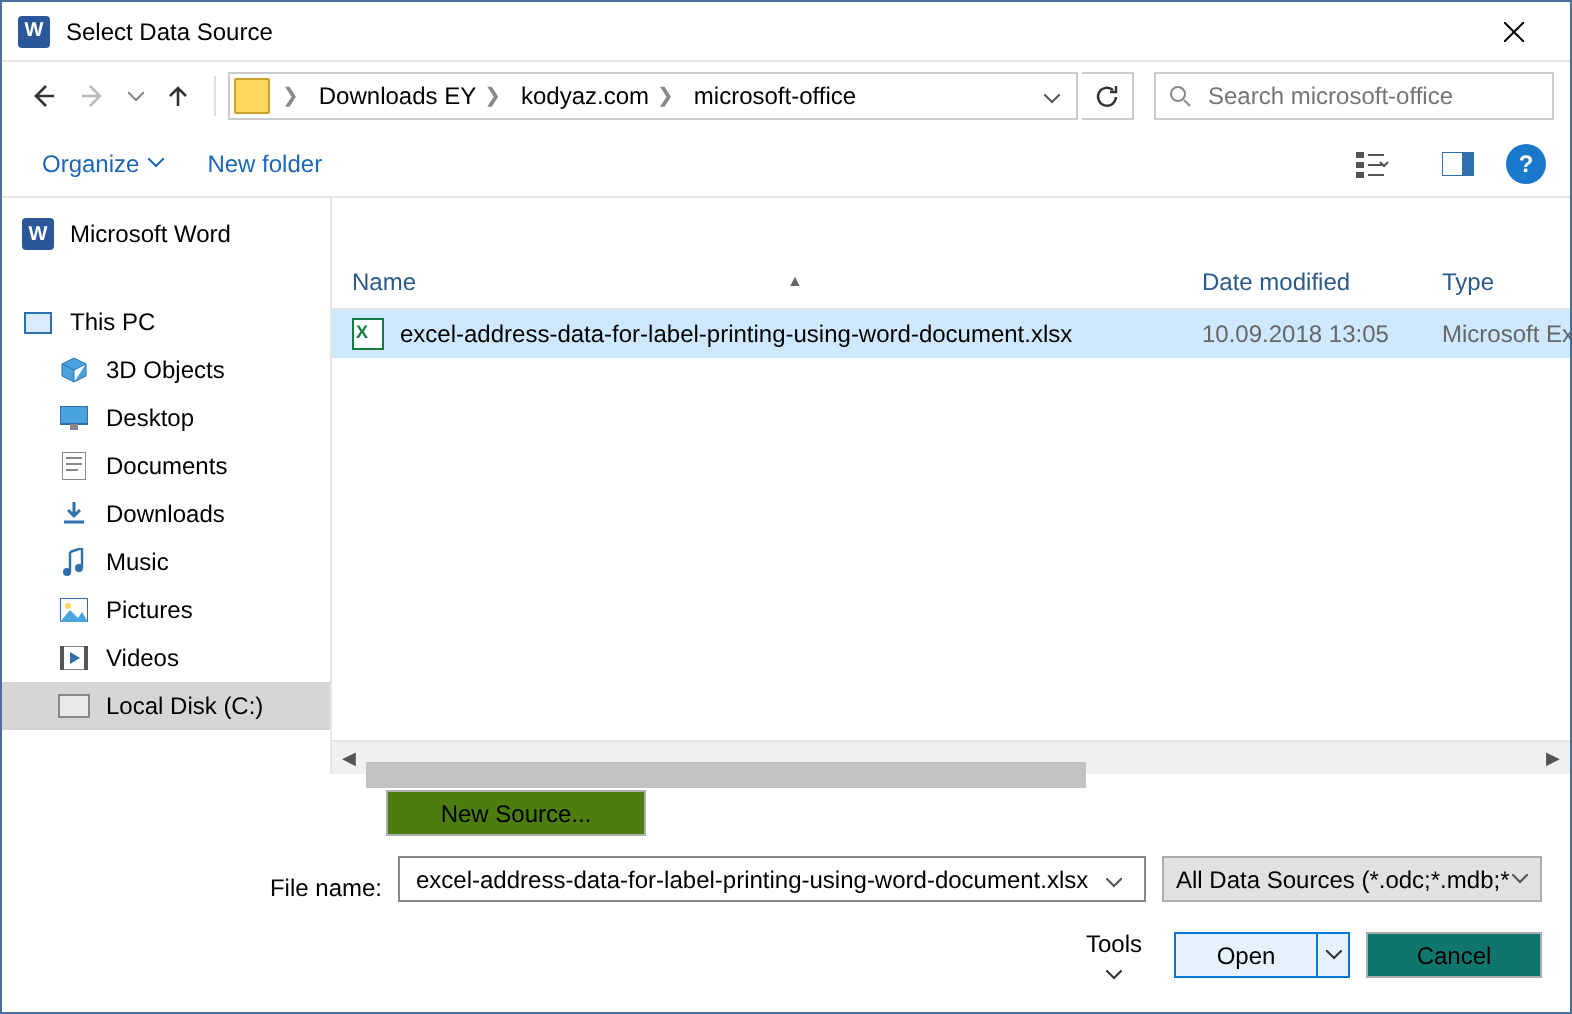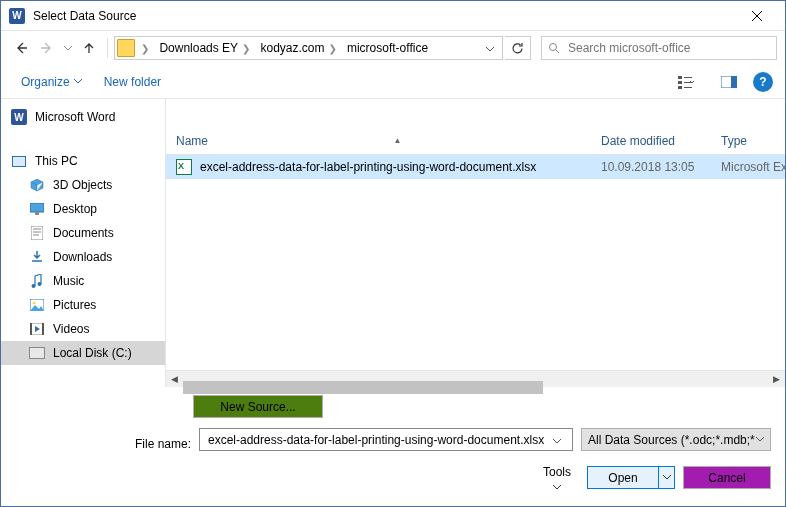--- a/index.html
+++ b/index.html
@@ -14,21 +14,21 @@
   .nav-btn { width: 24px; height: 24px; display: flex; align-items: center; justify-content: center; color: #666; cursor: pointer; border-radius:2px;}
   .nav-btn.enabled { color: #333; }
   .nav-drop { width:14px; color:#888;}
   .sep-v { width:1px; height:20px; background:#e0e0e0; margin:0 4px;}
   .addr { flex:1; height:24px; border:1px solid #ccc; display:flex; align-items:center; padding:0 2px; gap:2px;}
   .addr-icon {width:18px;height:18px;background:#ffd75e;border:1px solid #c9a227;border-radius:1px;display:flex;align-items:center;justify-content:center;}
   .crumb { padding:0 4px; cursor:pointer; display:flex; align-items:center; gap:4px; height:22px;}
   .crumb-sep{color:#888;font-size:10px;}
   .addr-drop{margin-left:auto;width:20px;text-align:center;color:#555;cursor:pointer;}
   .refresh{width:26px;height:24px;border:1px solid #ccc;border-left:none;display:flex;align-items:center;justify-content:center;cursor:pointer;}
-  .search{width:236px;height:24px;border:1px solid #ccc;margin-left:8px;display:flex;align-items:center;padding:0 6px;color:#888;gap:6px;}
+  .search{width:200px;height:24px;border:1px solid #ccc;margin-left:8px;display:flex;align-items:center;padding:0 6px;color:#888;gap:6px;}
   .search input{border:none;outline:none;flex:1;color:#888;}
 
   .toolbar{height:34px;display:flex;align-items:center;padding:0 12px;border-bottom:1px solid #e5e5e5;gap:6px;}
   .tool-btn{padding:4px 8px;color:#1a66b8;cursor:pointer;display:flex;align-items:center;gap:4px;border-radius:2px;}
   .tool-spacer{flex:1;}
   .view-btn{width:36px;height:24px;border:1px solid transparent;display:flex;align-items:center;justify-content:center;cursor:pointer;border-radius:2px;}
   .help-btn{width:20px;height:20px;border-radius:50%;background:#1979ca;color:#fff;display:flex;align-items:center;justify-content:center;font-weight:bold;cursor:pointer;}
 
   .body{flex:1;display:flex;min-height:0;}
   .sidebar{width:165px;border-right:1px solid #e5e5e5;overflow-y:auto;padding:6px 0;}
@@ -66,21 +66,21 @@
   .fn-row{display:flex;align-items:flex-end;gap:8px;padding-left:108px;}
   .fn-label{width:68px;text-align:right;}
   .fn-combo{flex:1;height:23px;border:1px solid #888;display:flex;align-items:center;padding:0 6px;position:relative;}
   .fn-combo input{border:none;outline:none;flex:1;}
   .fn-drop{width:18px;text-align:center;color:#555;cursor:pointer;}
   .filter-combo{width:190px;height:23px;border:1px solid #adadad;background:#e1e1e1;display:flex;align-items:center;padding:0 6px;cursor:pointer;}
   .act-row{display:flex;align-items:center;justify-content:flex-end;gap:8px;padding-right:0;}
   .tools-btn{padding:4px 8px;cursor:pointer;display:flex;align-items:center;gap:6px;flex-direction:column;}
   .open-btn{height:23px;width:88px;border:1px solid #0078d7;background:#e5f1fb;display:flex;align-items:center;justify-content:center;cursor:pointer;position:relative;}
   .open-btn .split{width:16px;border-left:1px solid #0078d7;height:100%;display:flex;align-items:center;justify-content:center;}
-  .cancel-btn{height:23px;width:88px;border:1px solid #adadad;background:#a21caf;display:flex;align-items:center;justify-content:center;cursor:pointer;}
+  .cancel-btn{height:23px;width:88px;border:1px solid #adadad;background:#0f766e;display:flex;align-items:center;justify-content:center;cursor:pointer;}
 </style>
 </head>
 <body>
 
 <div class="dialog">
 
   <div class="titlebar">
     <span class="title-icon">W</span>
     <span class="title-text">Select Data Source</span>
     <div class="close-btn">

